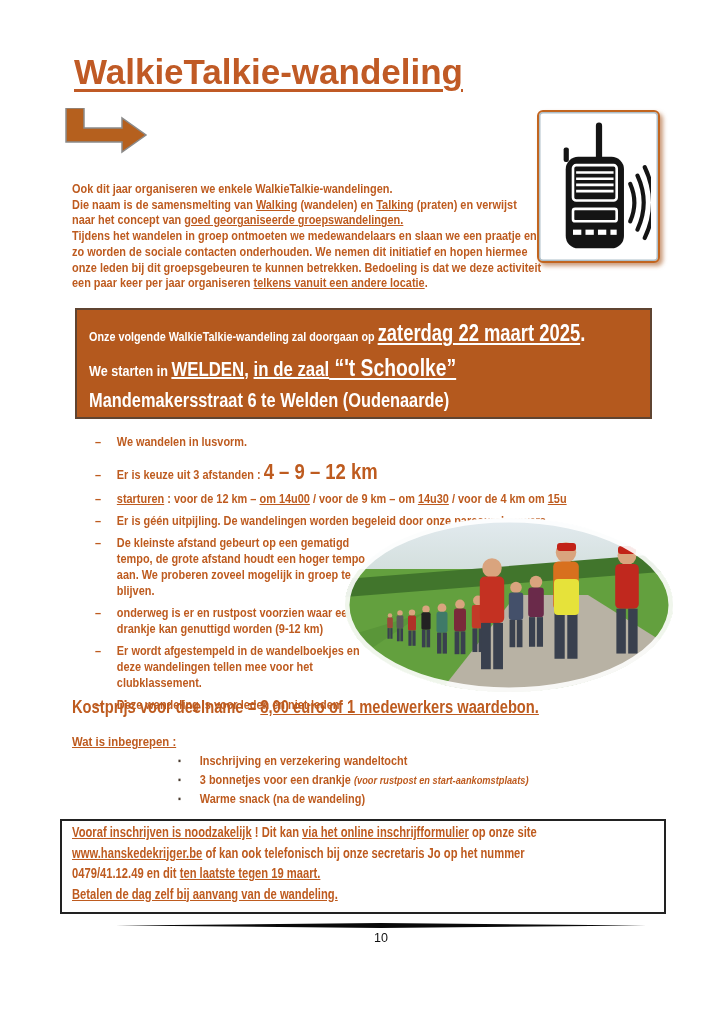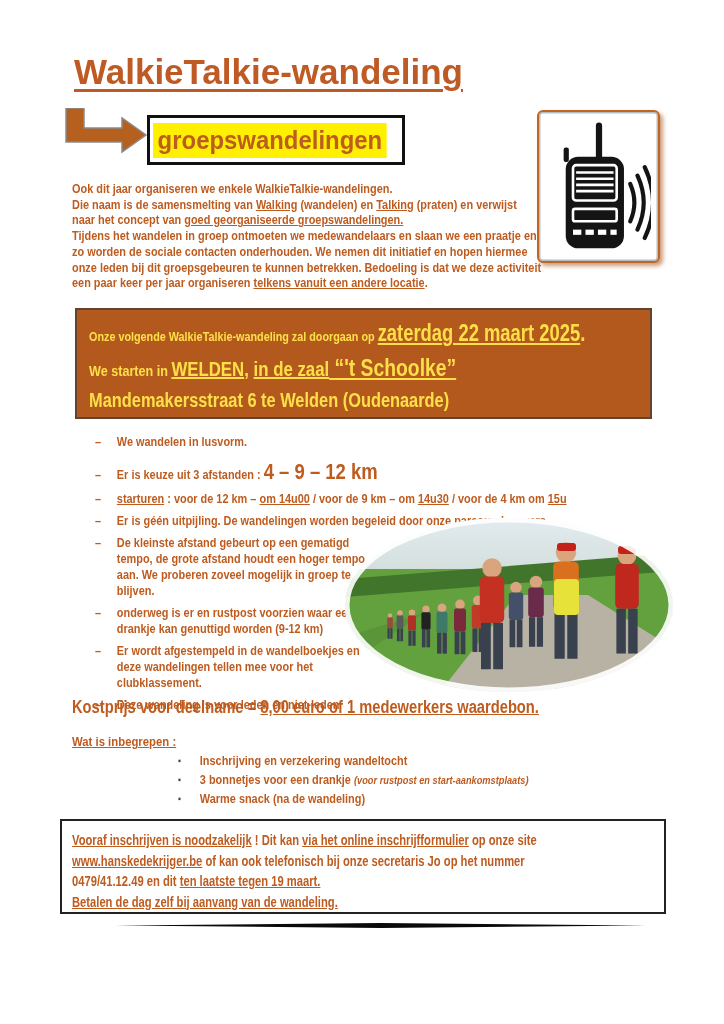--- a/index.html
+++ b/index.html
@@ -24,21 +24,21 @@
   .walkie-box{position:absolute;left:537px;top:110px;width:123px;height:153px;background:#fff;
               border:2px solid #C2651F;border-radius:6px;box-sizing:border-box;
               box-shadow:3px 3px 4px rgba(160,75,15,0.55), inset 0 0 0 1.5px #aebfc9;
               display:flex;align-items:center;justify-content:center;}
 
   .intro{position:absolute;left:72px;top:181px;width:560px;font-size:13px;line-height:15.7px;
          font-weight:bold;color:#BE5B1F;}
   .intro p{margin:0;}
 
   .event-box{position:absolute;left:75px;top:308px;width:577px;height:111px;background:#B4591E;
-             border:2px solid #5F4431;box-sizing:border-box;padding:8px 12px;color:#fde047;
+             border:2px solid #5F4431;box-sizing:border-box;padding:8px 12px;color:#ffffff;
              font-weight:bold;}
   .ob1{line-height:30px;font-size:13.5px;}
   .ob1 .big{font-size:23px;}
   .ob2{line-height:33px;}
   .ob2 .s1{font-size:15px;}
   .ob2 .s2,.ob2 .s3,.ob2 .s4{font-size:20px;}
   .ob2 .s5{font-size:23px;}
   .ob3{line-height:27px;font-size:19.5px;}
 
   .bullets{position:absolute;left:95px;top:434px;width:656px;color:#BE5B1F;font-weight:bold;
@@ -54,41 +54,38 @@
 
   .cost{position:absolute;left:72px;top:697px;font-size:17.5px;font-weight:bold;color:#BE5B1F;
         white-space:nowrap;}
   .wat{position:absolute;left:72px;top:734px;font-size:13.5px;font-weight:bold;color:#BE5B1F;}
   .inclist{position:absolute;left:178px;top:754px;font-size:13px;font-weight:bold;color:#BE5B1F;}
   .inc{display:flex;margin-bottom:5px;line-height:14px;}
   .sq{width:26px;flex:none;color:#4a3c30;font-size:10px;line-height:14px;}
   .note{font-style:italic;font-size:11px;}
 
   .reg-box{position:absolute;left:60px;top:819px;width:606px;height:95px;border:2px solid #222;
-           box-sizing:border-box;padding:9px 10px;color:#BE5B1F;font-weight:bold;font-size:14px;}
+           box-sizing:border-box;padding:1px 10px;color:#BE5B1F;font-weight:bold;font-size:14px;}
   .regline{line-height:20.5px;white-space:nowrap;}
 
   .divider{position:absolute;left:116px;top:923px;}
   .pagenum{position:absolute;left:116px;top:931px;width:530px;text-align:center;font-size:12.5px;
            color:#111;}
 </style>
 </head>
 <body>
 
 <div class="page">
 
   <h1 class="title">WalkieTalkie-wandeling</h1>
 
   <svg class="arrow-svg" width="88" height="48" viewBox="0 0 88 48">
     <path d="M6,0 H24 V20 H62 V10 L86,27 L62,44 V34 H6 Z" fill="#B5601E" stroke="#8a8a8a" stroke-width="1.5"></path>
   </svg>
 
-  <div class="sub-box">
-    <span class="hl">groepswandelingen</span>
-  </div>
 
   <div class="walkie-box">
     <svg width="104" height="136" viewBox="0 0 100 130">
       <rect x="47" y="3" width="6" height="37" rx="3" fill="#141414"></rect>
       <rect x="16" y="27" width="5" height="14" rx="2" fill="#141414"></rect>
       <rect x="18" y="36" width="56" height="88" rx="12" fill="#141414"></rect>
       <rect x="25" y="44" width="42" height="34" rx="3" fill="none" stroke="#fff" stroke-width="2.5"></rect>
       <line x1="28" y1="51" x2="64" y2="51" stroke="#fff" stroke-width="2.5"></line>
       <line x1="28" y1="57" x2="64" y2="57" stroke="#fff" stroke-width="2.5"></line>
       <line x1="28" y1="63" x2="64" y2="63" stroke="#fff" stroke-width="2.5"></line>
@@ -217,14 +214,15 @@
   <div class="reg-box">
     <div class="regline cx8"><span class="u">Vooraf inschrijven is noodzakelijk</span><span> ! Dit kan </span><span class="u">via het online inschrijfformulier</span><span> op onze site</span></div>
     <div class="regline cx8"><span class="u">www.hanskedekrijger.be</span><span> of kan ook telefonisch bij onze secretaris Jo op het nummer</span></div>
     <div class="regline cx8"><span>0479/41.12.49 en dit </span><span class="u">ten laatste tegen 19 maart.</span></div>
     <div class="regline cx8"><span class="u">Betalen de dag zelf bij aanvang van de wandeling.</span></div>
   </div>
 
   <svg class="divider" width="530" height="6" viewBox="0 0 530 6">
     <polygon points="0,2.6 265,0 530,2.6 265,5" fill="#0a0a0a"></polygon>
   </svg>
+  <div class="pagenum">10</div>
 
 </div>
 
 </body></html>

